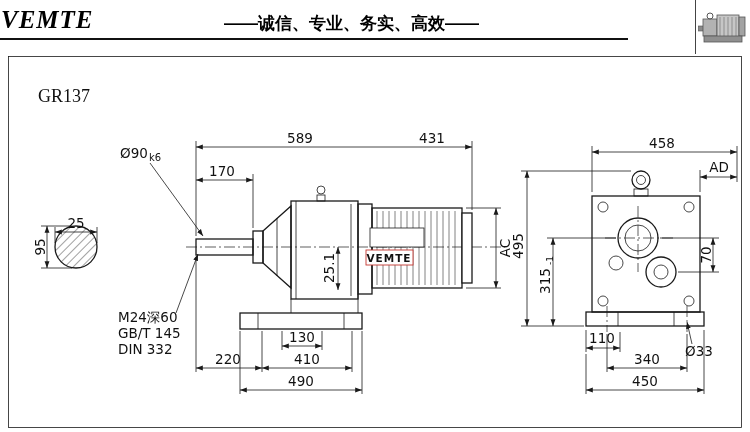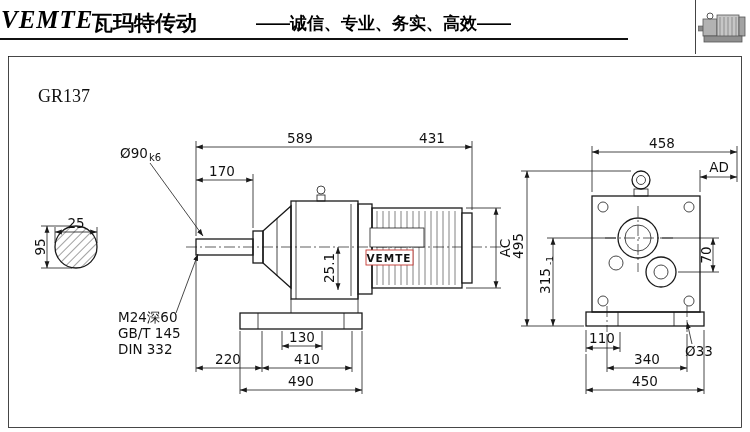--- a/index.html
+++ b/index.html
@@ -4,21 +4,21 @@
 <style>
   html,body{margin:0;padding:0;}
   body{
     width:750px;height:432px;position:relative;background:#fff;overflow:hidden;
     font-family:"Liberation Sans",sans-serif;
   }
   .header{position:absolute;left:0;top:0;width:750px;height:55px;background:#fff;}
   .brand{position:absolute;left:1px;top:6px;font-family:"Liberation Serif",serif;
          font-style:italic;font-weight:bold;font-size:25px;color:#000;letter-spacing:1px;}
   .brand-cn{position:absolute;left:92px;top:9px;font-size:21px;font-weight:bold;color:#000;}
-  .slogan{position:absolute;left:224px;top:12px;font-size:17px;font-weight:600;color:#000;margin-left:32px;}
+  .slogan{position:absolute;left:224px;top:12px;font-size:17px;font-weight:600;color:#000;}
   .hdr-rule{position:absolute;left:0;top:38px;width:628px;height:0;border-top:2px solid #111;}
   .hdr-sep{position:absolute;left:695px;top:0;width:1px;height:54px;background:#444;}
   .icon-box{position:absolute;left:698px;top:2px;width:50px;height:50px;}
   svg{display:block;}
   .drawing{position:absolute;left:0;top:0;width:750px;height:432px;}
   .ol{stroke:#1a1a1a;stroke-width:1.3;fill:none;}
   .ol2{stroke:#1a1a1a;stroke-width:0.8;fill:none;}
   .fin{stroke:#1a1a1a;stroke-width:0.55;fill:none;}
   .dim{stroke:#1a1a1a;stroke-width:0.8;fill:none;}
   .cl{stroke:#1a1a1a;stroke-width:0.7;fill:none;stroke-dasharray:11 3 2 3;}
@@ -28,21 +28,20 @@
   .dtx-s{font-family:"DejaVu Sans",sans-serif;font-size:10px;}
   .dtx-xs{font-family:"DejaVu Sans",sans-serif;font-size:9px;}
   .ttl{font-family:"Liberation Serif",serif;font-size:18px;}
   .wm{font-family:"DejaVu Sans",sans-serif;font-size:10.5px;font-weight:bold;letter-spacing:1px;}
 </style>
 </head>
 <body>
 
 <div class="header">
   <span class="brand">VEMTE</span>
-  <span class="brand-cn">瓦玛特传动</span>
   <span class="slogan">——诚信、专业、务实、高效——</span>
   <div class="hdr-rule"></div>
   <div class="hdr-sep"></div>
   <div class="icon-box">
     <svg width="50" height="50" viewBox="0 0 50 50">
       <rect x="0" y="24" width="6" height="5" fill="#8a8a8a" stroke="#555" stroke-width="0.6"></rect>
       <rect x="5" y="17" width="14" height="17" fill="#b2b2b2" stroke="#555" stroke-width="0.8"></rect>
       <circle cx="12" cy="14" r="3" fill="none" stroke="#555" stroke-width="1"></circle>
       <rect x="19" y="13" width="22" height="23" fill="#c6c6c6" stroke="#555" stroke-width="0.8"></rect>
       <line x1="22" y1="15" x2="22" y2="34" stroke="#777" stroke-width="0.7"></line>

